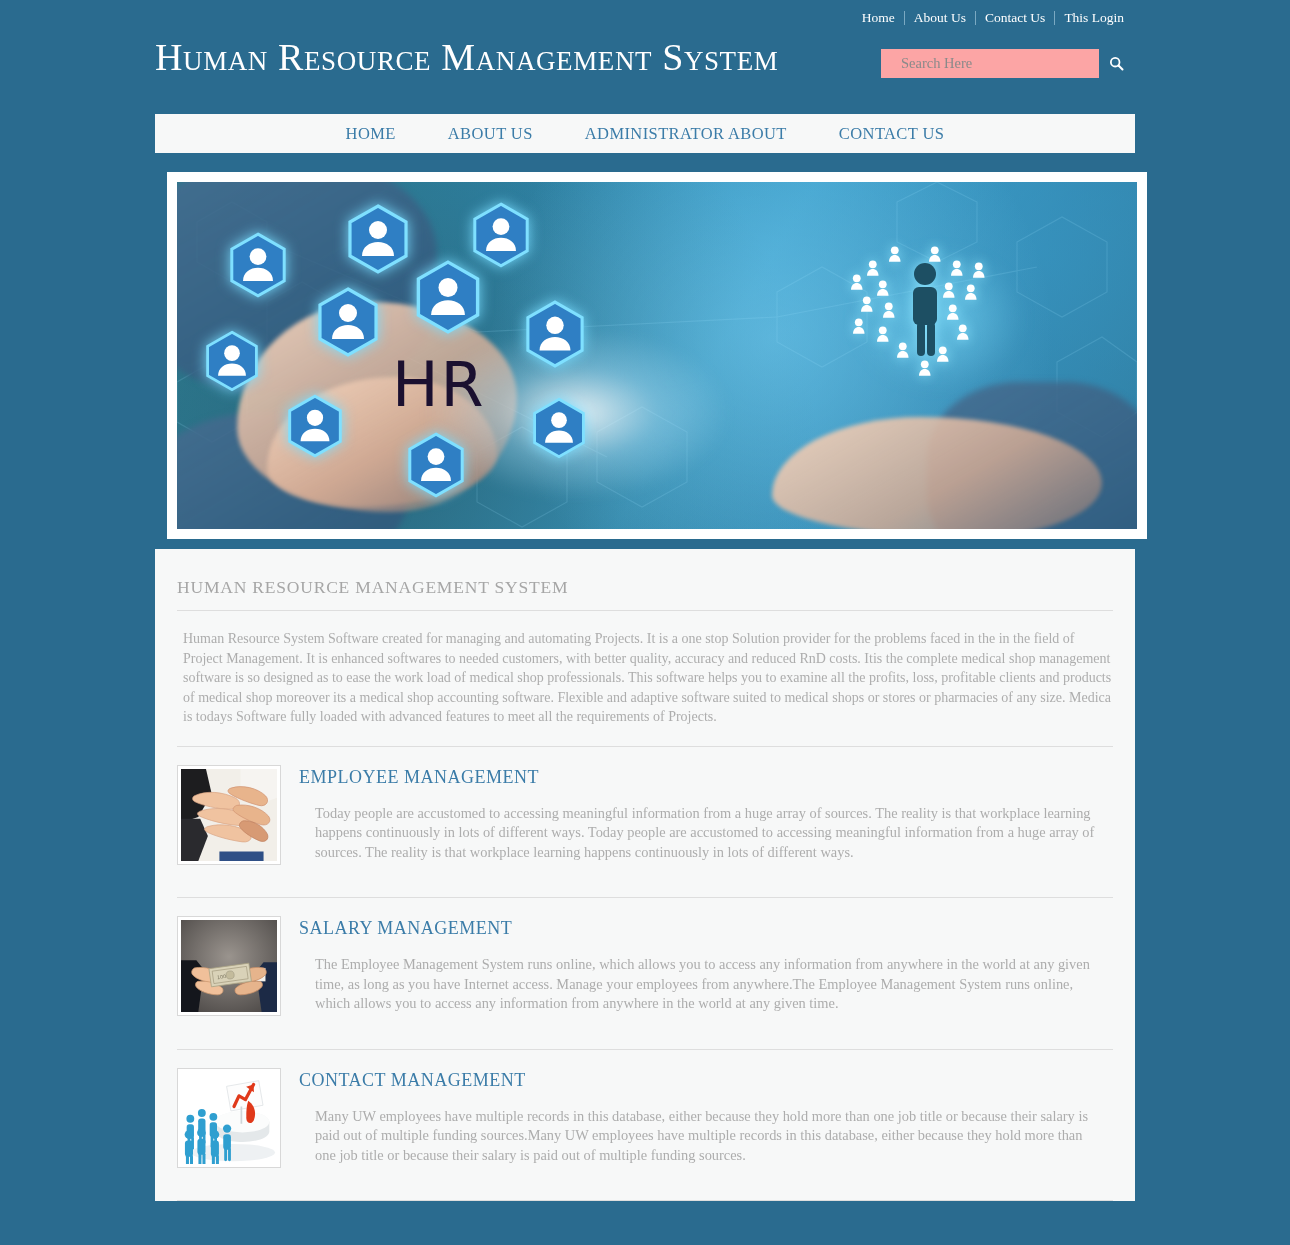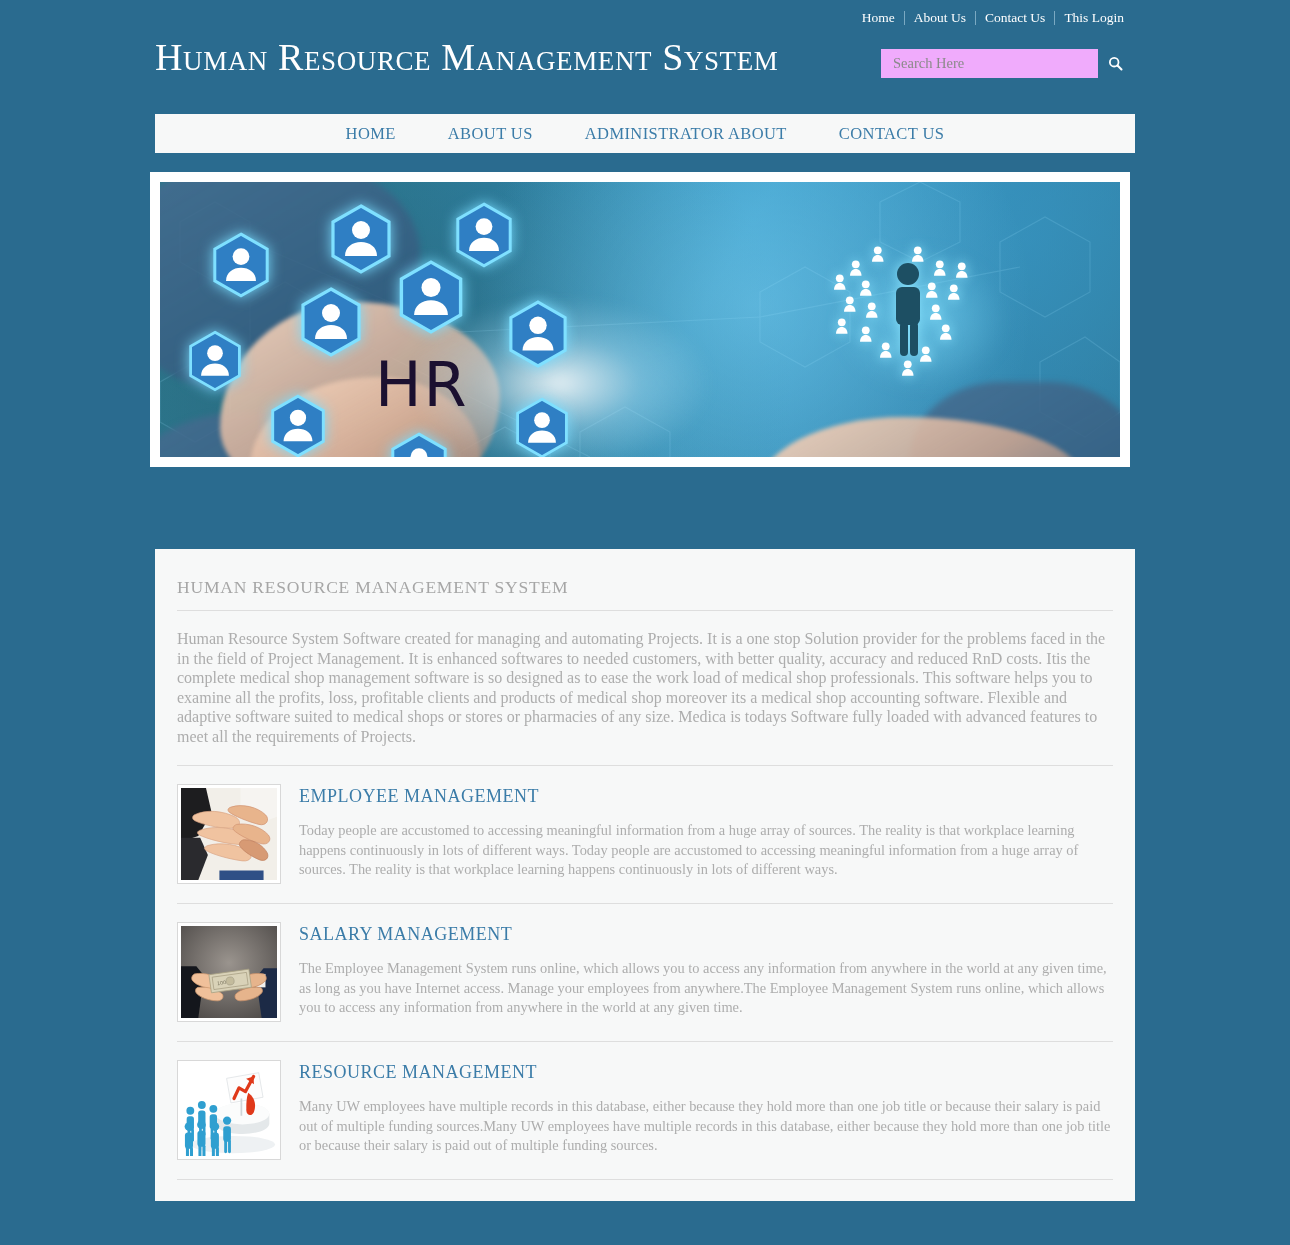--- a/index.html
+++ b/index.html
@@ -44,24 +44,24 @@
   }
 
   
   .search-wrap {
     position: absolute; right: 157px; top: 49px;
     display: flex; width: 252px; height: 29px;
     background: #ffffff;
   }
   .search-input {
     flex: 1; border: 0; outline: none;
-    background: #f0abfc;
+    background: #fca5a5;
     font-family: "Liberation Serif", serif;
     font-size: 14.5px; color: #333333;
-    padding: 0 12px;
+    padding: 0 20px;
   }
   .search-input::placeholder { color: #8a8a8a; opacity: 1; }
   .search-btn {
     width: 35px; height: 29px; border: 0;
     background: #2a6b8f; cursor: pointer;
     display: flex; align-items: center; justify-content: center;
     padding: 0;
   }
   .search-btn svg { display: block; }
 
@@ -76,22 +76,22 @@
     font-family: "Liberation Serif", serif;
     font-size: 16.5px;
     color: #3b7ca8; text-decoration: none;
     letter-spacing: 0.4px;
     padding: 0 26px;
     white-space: nowrap;
   }
 
   
   .hero-frame {
-    position: absolute; left: 150px; top: 172px;
-    width: 980px; height: 295px;
+    position: absolute; left: 167px; top: 172px;
+    width: 980px; height: 367px;
     background: #ffffff; padding: 10px;
   }
   .hero {
     position: relative; width: 100%; height: 100%;
     overflow: hidden;
     background:
       radial-gradient(circle at 62% 45%, rgba(120,205,240,0.55) 0%, rgba(60,150,200,0) 45%),
       radial-gradient(circle at 20% 80%, rgba(40,95,110,0.75) 0%, rgba(40,95,110,0) 55%),
       radial-gradient(circle at 90% 20%, rgba(60,160,205,0.55) 0%, rgba(45,120,165,0) 60%),
       linear-gradient(120deg, #2d7f93 0%, #2f86ab 30%, #3d9ec9 55%, #2f7ea6 78%, #2a6f8e 100%);
@@ -147,23 +147,23 @@
   .sec-title {
     font-family: "Liberation Serif", serif;
     font-size: 17.5px; color: #a6a6a6;
     letter-spacing: 0.8px; font-weight: normal;
     margin: 0 0 12px 2px;
   }
   .rule { height: 1px; background: #dedede; margin: 0 2px; }
 
   .intro {
     font-family: "Liberation Serif", serif;
-    font-size: 16px; line-height: 19.5px;
+    font-size: 14px; line-height: 19.5px;
     color: #adadad; text-align: left;
-    margin: 18px 2px 0 2px;
+    margin: 18px 2px 0 8px;
   }
 
   .feature {
     display: flex; align-items: flex-start;
     margin: 0 2px; padding: 18px 0 0 0;
   }
   .feature-sep { height: 1px; background: #dedede; margin: 19px 2px 0 2px; }
   .thumb {
     width: 104px; height: 100px; flex: 0 0 104px;
     border: 1px solid #d8d8d8; background: #ffffff;
@@ -176,21 +176,21 @@
   .feature-body { flex: 1; padding-top: 2px; }
   .feature-title {
     font-family: "Liberation Serif", serif;
     font-size: 18px; color: #3b7ca8;
     letter-spacing: 0.5px; font-weight: normal;
     margin: 0 0 14px 0;
   }
   .feature-text {
     font-family: "Liberation Serif", serif;
     font-size: 14.4px; line-height: 19.5px;
-    color: #adadad; margin: 0;
+    color: #adadad; margin: 16px;
   }
 </style>
 </head>
 <body>
 
 <div class="page">
 
   <div class="topbar">
     <a href="#">Home</a>
     <span class="sep"></span>
@@ -549,21 +549,21 @@
                   <circle cx="6" cy="5" r="4.3"></circle>
                   <rect x="2" y="11" width="8" height="16" rx="3"></rect>
                   <rect x="3" y="25" width="3" height="14" rx="1.5"></rect>
                   <rect x="7" y="25" width="3" height="14" rx="1.5"></rect>
                 </g>
             </g>
           </svg>
         </div>
       </div>
       <div class="feature-body">
-        <h3 class="feature-title">RESOURCE MANAGEMENT</h3>
+        <h3 class="feature-title">CONTACT MANAGEMENT</h3>
         <p class="feature-text">Many UW employees have multiple records in this database, either because they hold more than one job title or because their salary is paid out of multiple funding sources.Many UW employees have multiple records in this database, either because they hold more than one job title or because their salary is paid out of multiple funding sources.</p>
       </div>
     </div>
 
     <div class="feature-sep"></div>
   </section>
 
 </div>
 
 </body></html>

